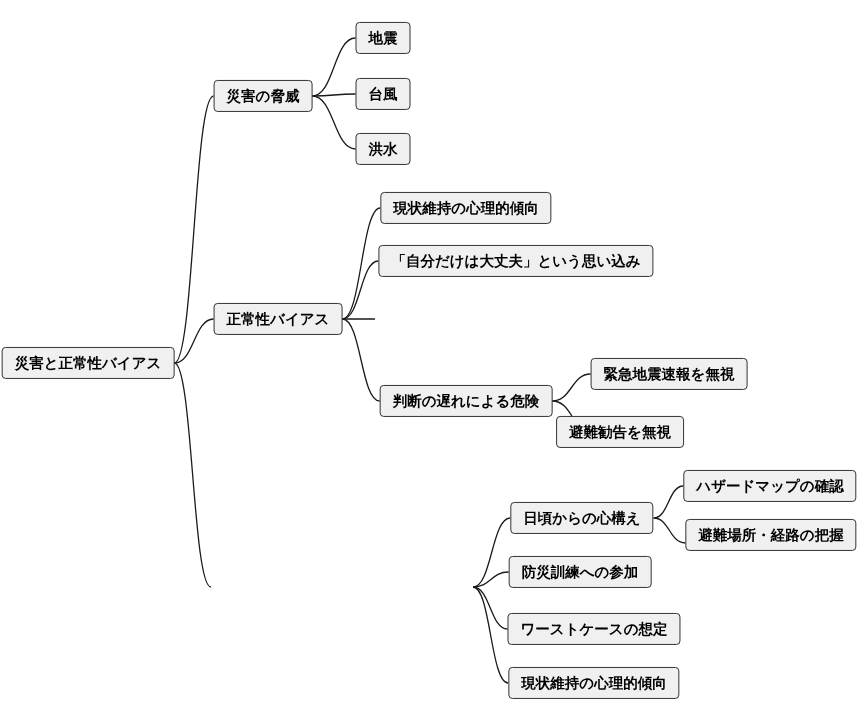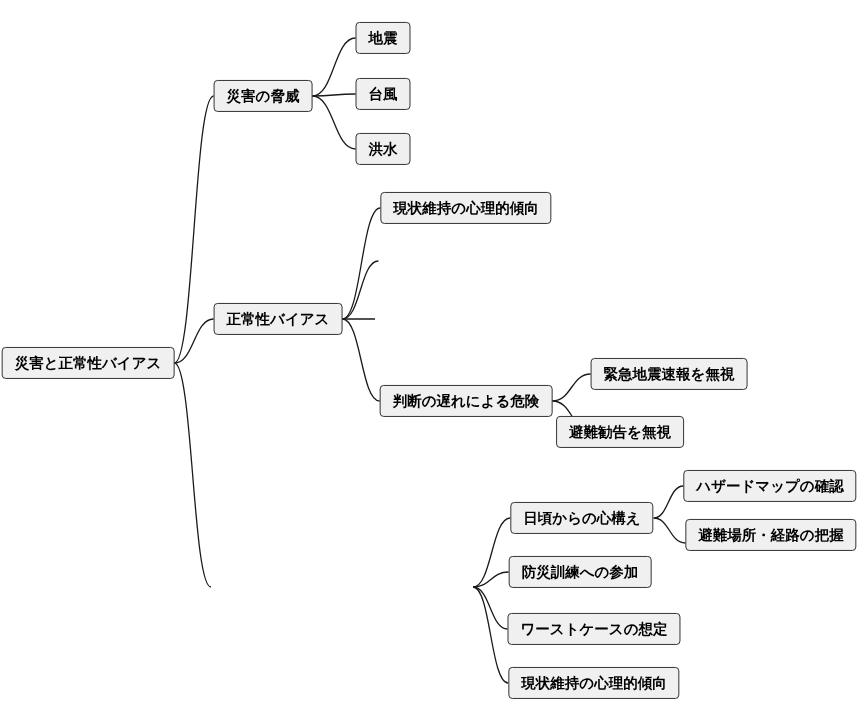--- a/index.html
+++ b/index.html
@@ -67,20 +67,21 @@
       <path d="M 653.6796875 518 C 669.50390625 518, 669.50390625 543, 685.328125 543"></path>
     </svg>
 
   <div class="node" style="left:88px;  top:363px;">災害と正常性バイアス</div>
   <div class="node" style="left:263px; top:96px;">災害の脅威</div>
   <div class="node" style="left:383px; top:38px;">地震</div>
   <div class="node" style="left:383px; top:94px;">台風</div>
   <div class="node" style="left:383px; top:149px;">洪水</div>
   <div class="node" style="left:278px; top:319px;text-align:right;">正常性バイアス</div>
   <div class="node" style="left:466px; top:208px;">現状維持の心理的傾向</div>
+  <div class="node" style="left:516px; top:261px;">「自分だけは大丈夫」という思い込み</div>
   <div class="node" style="left:466px; top:401px;">判断の遅れによる危険</div>
   <div class="node" style="left:669px; top:374px;">緊急地震速報を無視</div>
   <div class="node" style="left:620px; top:432px;">避難勧告を無視</div>
   <div class="node" style="left:582px; top:518px;">日頃からの心構え</div>
   <div class="node" style="left:770px; top:486px;">ハザードマップの確認</div>
   <div class="node" style="left:771px; top:535px;">避難場所・経路の把握</div>
   <div class="node" style="left:580px; top:572px;">防災訓練への参加</div>
   <div class="node" style="left:594px; top:629px;">ワーストケースの想定</div>
   <div class="node" style="left:594px; top:683px;">現状維持の心理的傾向</div>
 </div>

